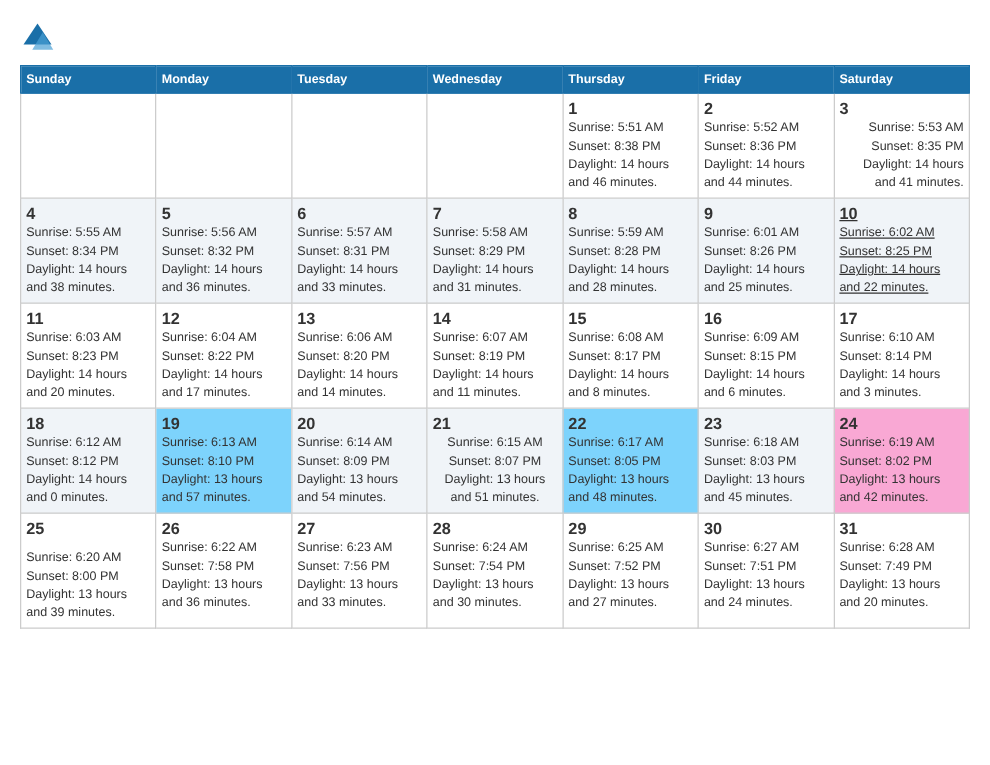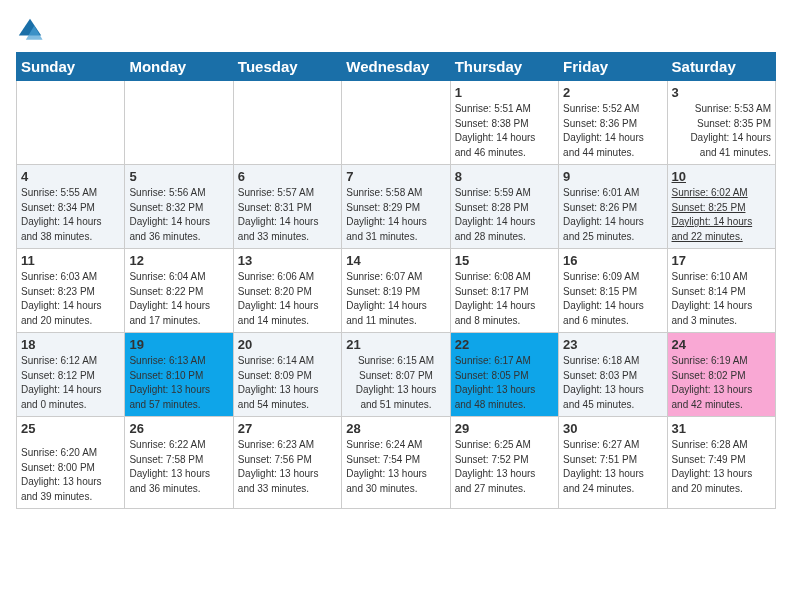--- a/index.html
+++ b/index.html
@@ -55,21 +55,21 @@
       color: #333;
     }
     .calendar-table {
       width: 100%;
       border-collapse: collapse;
       table-layout: fixed;
     }
     .calendar-table th {
       background: #1a6fa8;
       color: #fff;
-      font-size: 15px;
+      font-size: 10px;
       font-weight: bold;
       padding: 5px 4px;
       text-align: left;
       border: 1px solid #1a6fa8;
     }
     .calendar-table td {
       border: 1px solid #ccc;
       vertical-align: top;
       padding: 4px 4px 4px 4px;
       font-size: 10.5px;
@@ -259,42 +259,42 @@
         </td>
       </tr>
       <tr>
         <td style="background: rgb(240, 244, 248);">
           <span class="day-number">18</span>
           <div class="day-info" style="white-space: pre-line;">Sunrise: 6:12 AM
 Sunset: 8:12 PM
 Daylight: 14 hours
 and 0 minutes.</div>
         </td>
-        <td style="background: #0ea5e9;">
+        <td style="background: #7dd3fc;">
           <span class="day-number">19</span>
           <div class="day-info" style="white-space: pre-line;">Sunrise: 6:13 AM
 Sunset: 8:10 PM
 Daylight: 13 hours
 and 57 minutes.</div>
         </td>
         <td style="background: rgb(240, 244, 248);">
           <span class="day-number">20</span>
           <div class="day-info" style="white-space: pre-line;">Sunrise: 6:14 AM
 Sunset: 8:09 PM
 Daylight: 13 hours
 and 54 minutes.</div>
         </td>
         <td style="background: rgb(240, 244, 248);">
           <span class="day-number">21</span>
           <div class="day-info" style="white-space: pre-line; text-align: center;">Sunrise: 6:15 AM
 Sunset: 8:07 PM
 Daylight: 13 hours
 and 51 minutes.</div>
         </td>
-        <td style="background: #0ea5e9;">
+        <td style="background: #7dd3fc;">
           <span class="day-number">22</span>
           <div class="day-info" style="white-space: pre-line;">Sunrise: 6:17 AM
 Sunset: 8:05 PM
 Daylight: 13 hours
 and 48 minutes.</div>
         </td>
         <td style="background: rgb(240, 244, 248);">
           <span class="day-number">23</span>
           <div class="day-info" style="white-space: pre-line;">Sunrise: 6:18 AM
 Sunset: 8:03 PM

